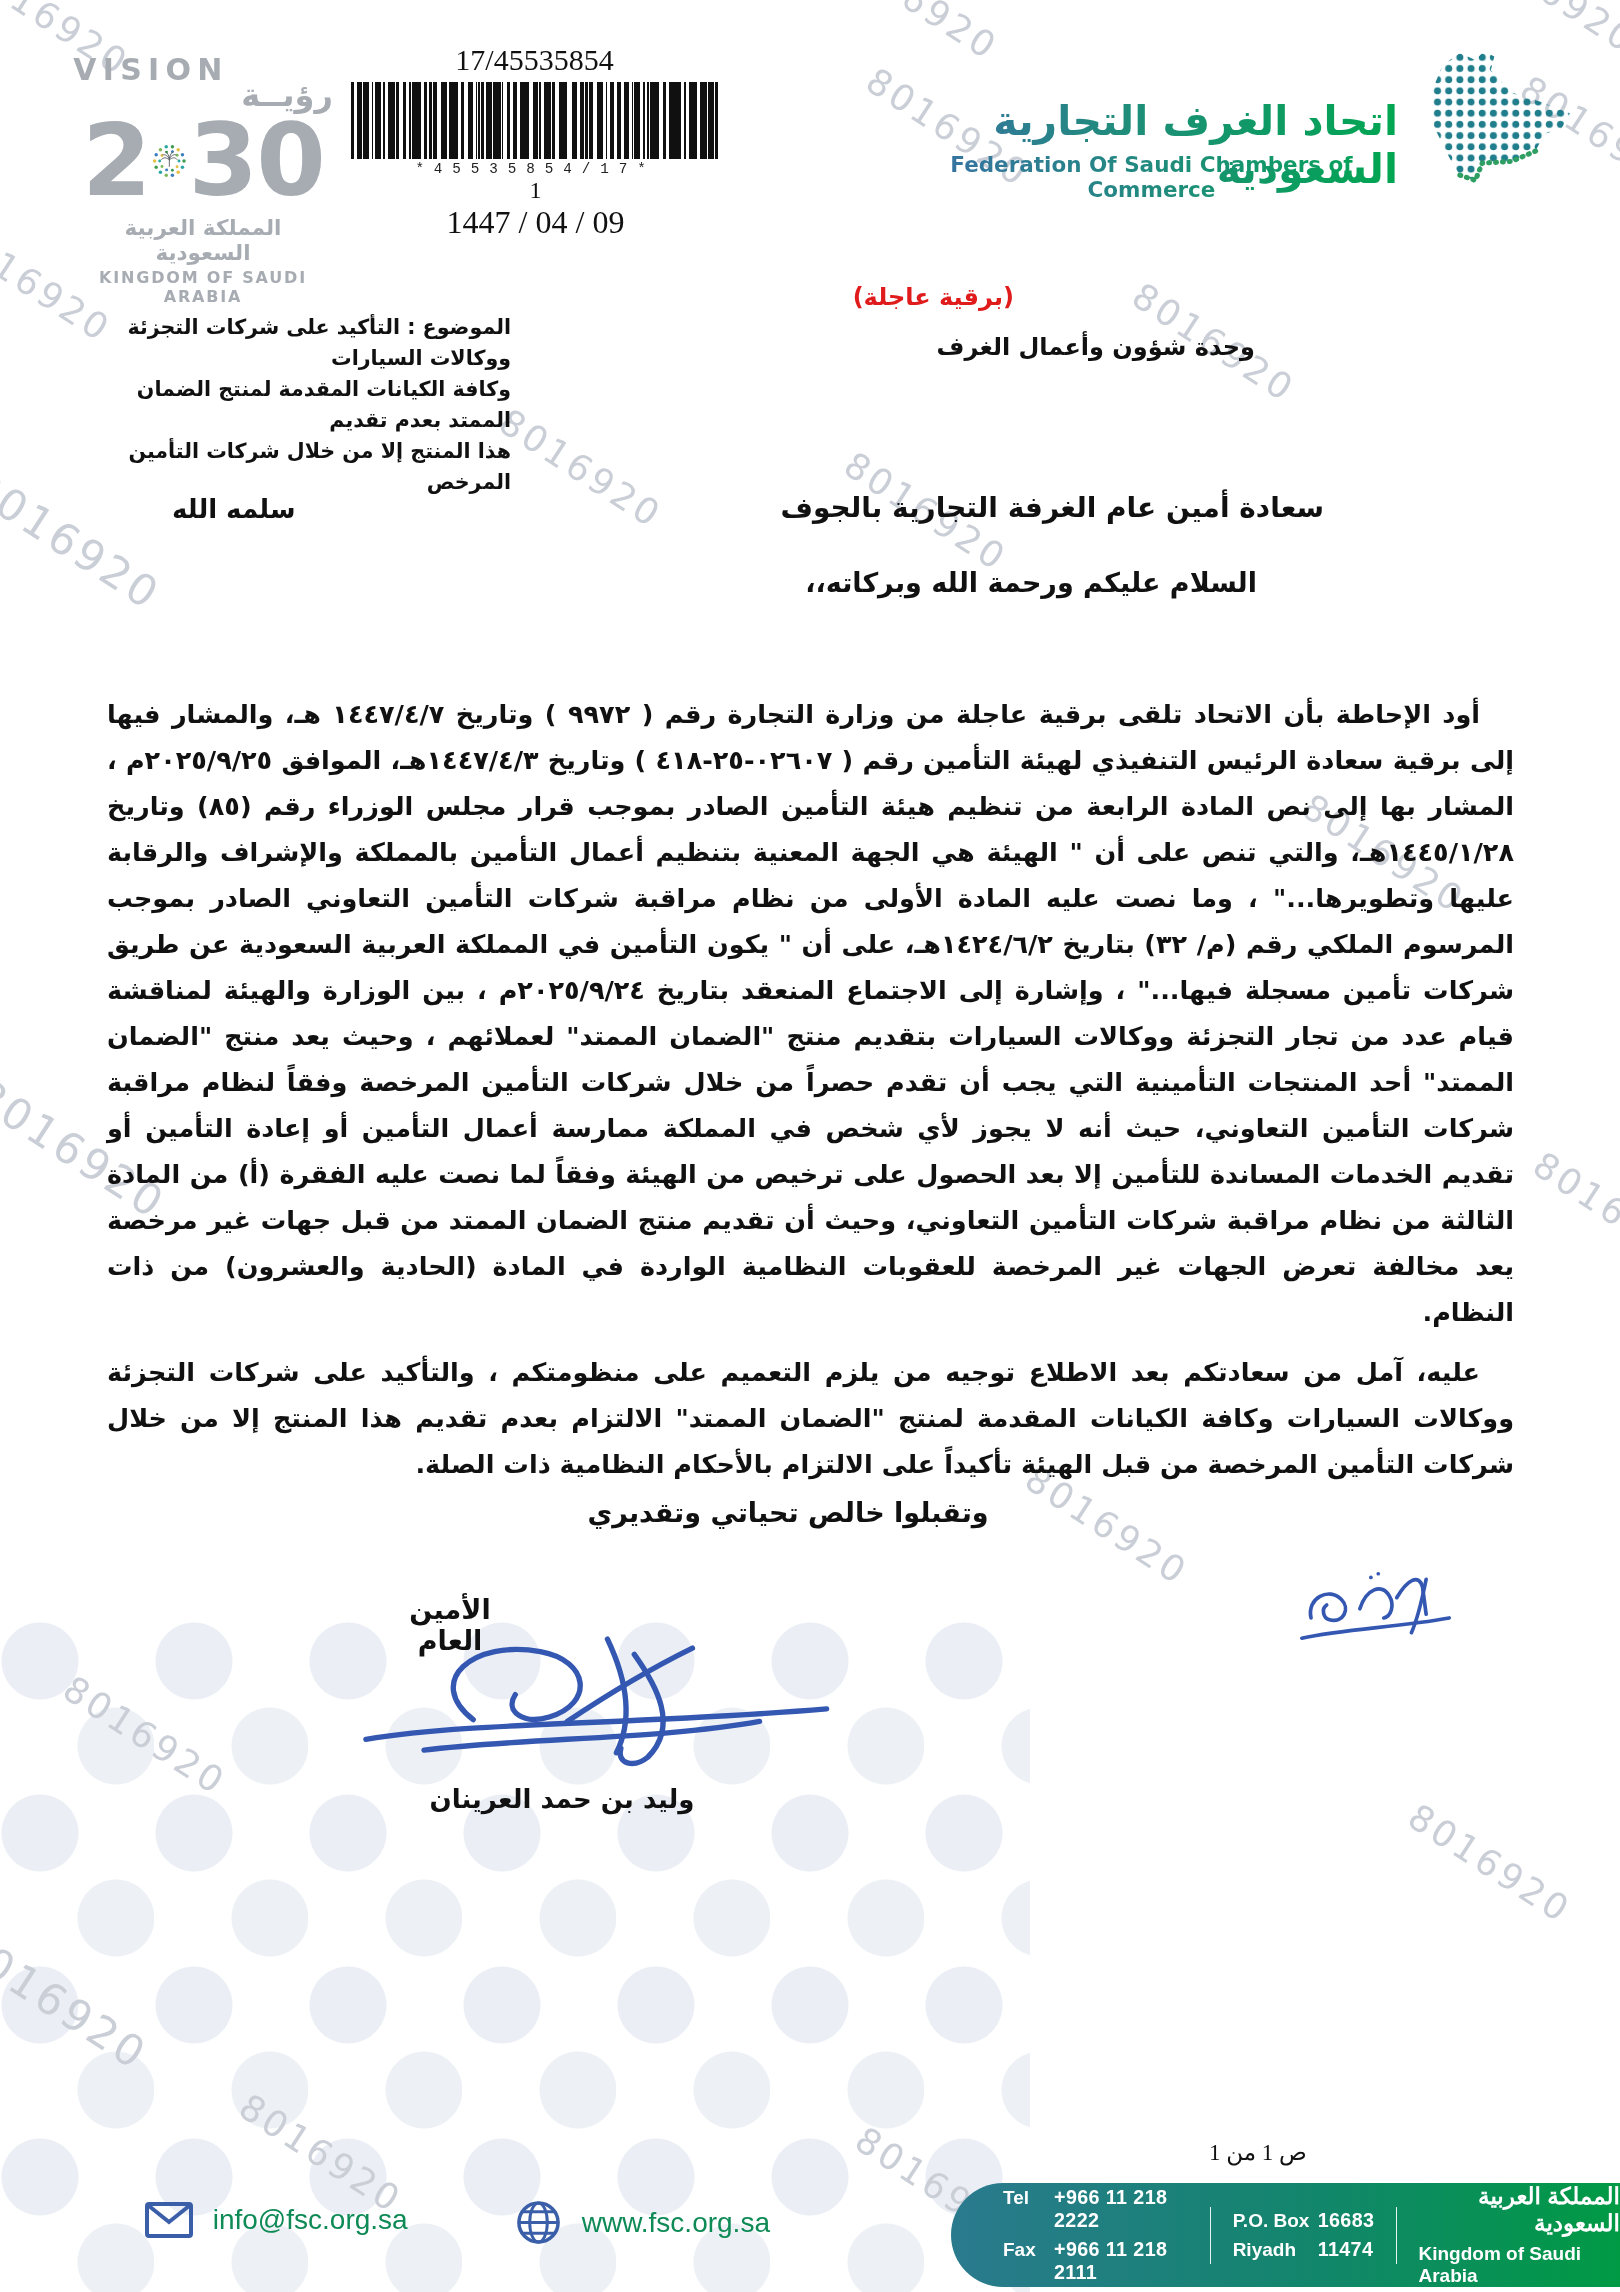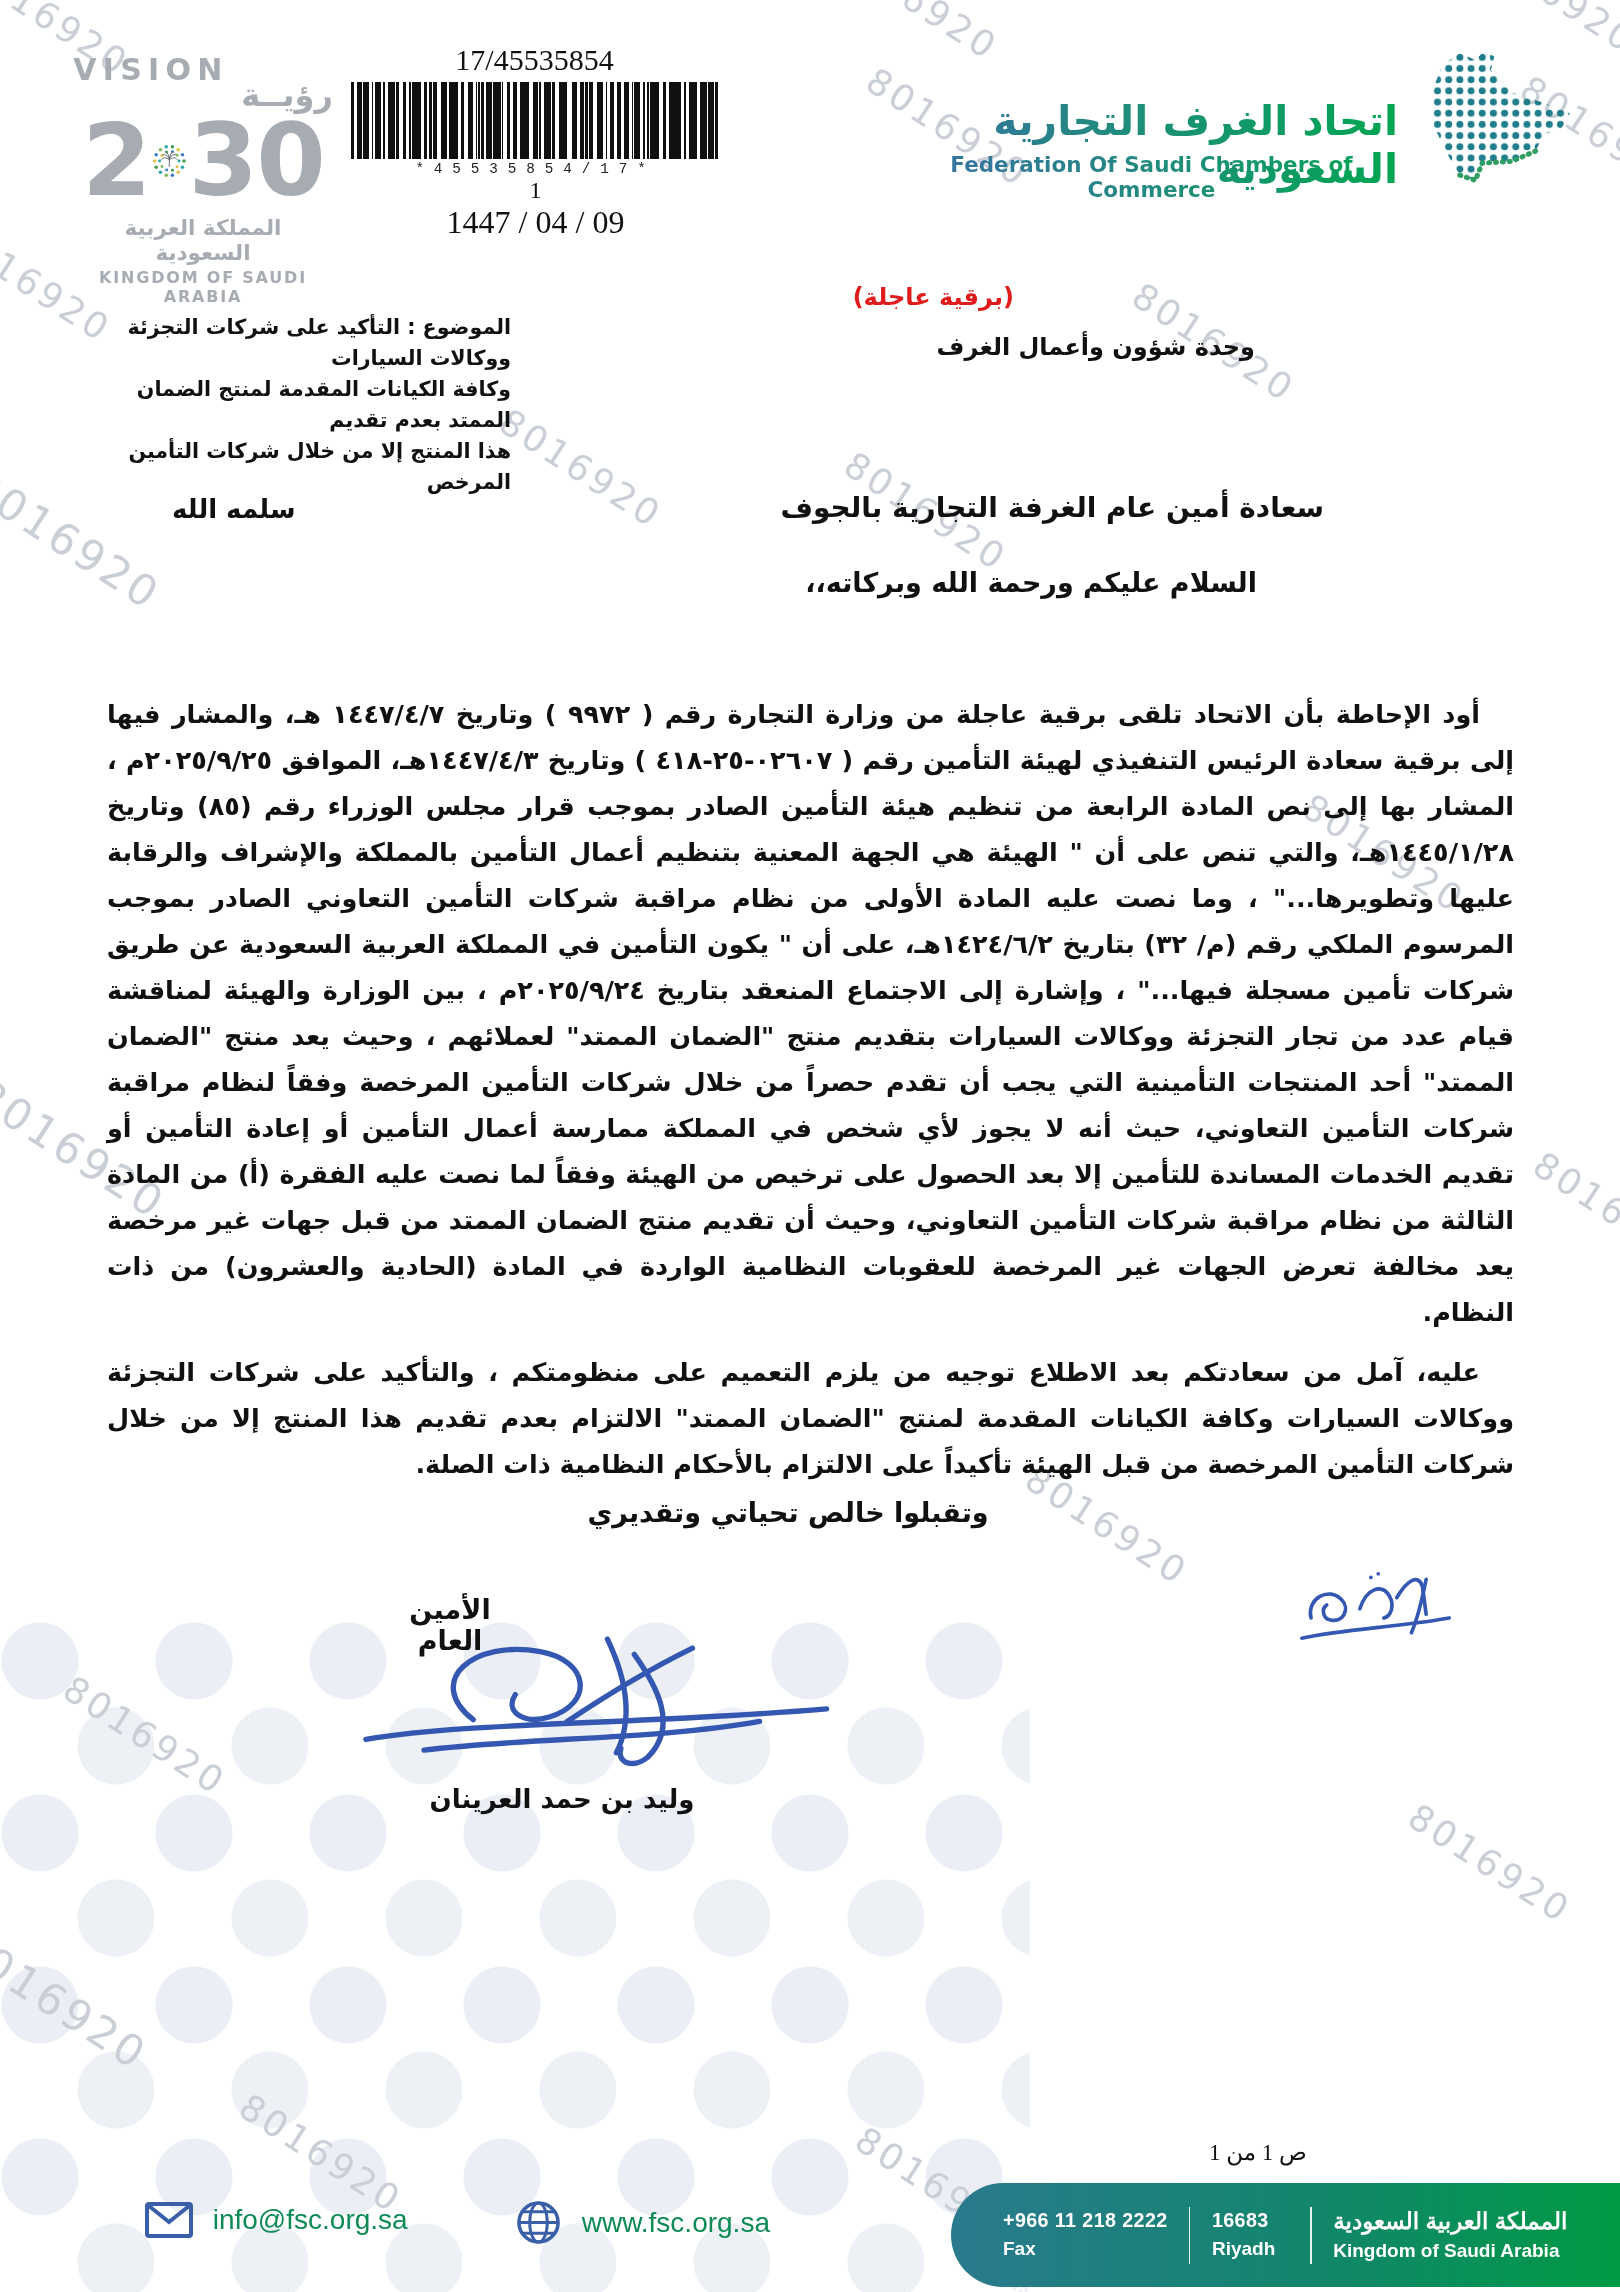--- a/index.html
+++ b/index.html
@@ -87,21 +87,21 @@
   .contact-email,.contact-web{position:absolute;display:flex;align-items:center;gap:19.7px;}
   .contact-email{left:145px;top:2201px;}
   .contact-web{left:515px;top:2199px;}
   .contact-text{font-size:28px;color:#0d8a55;font-family:"Liberation Sans",sans-serif;}
   .footer-bar{position:absolute;left:951px;top:2183px;width:669px;height:104px;
     border-radius:52px 0 0 52px;
     background:linear-gradient(90deg,#2a7a8e 0%,#12866b 55%,#009a44 100%);
     display:flex;align-items:center;gap:21.5px;padding-left:52px;box-sizing:border-box;
     color:#fff;font-family:"Liberation Sans",sans-serif;}
   .fgroup{display:flex;flex-direction:column;gap:5.4px;}
-  .frow{display:flex;gap:23px;align-items:baseline;flex-direction:column;}
+  .frow{display:flex;gap:8px;align-items:baseline;}
   .flab{font-size:19px;font-weight:bold;min-width:43px;}
   .fval{font-size:19.7px;font-weight:bold;letter-spacing:0.4px;}
   .fdiv{width:1.3px;height:57px;background:rgba(255,255,255,.9);}
   .fcountry-ar{font-size:23px;font-weight:bold;direction:rtl;text-align:right;}
   .fcountry-en{font-size:19px;font-weight:bold;}
 </style>
 </head>
 <body>
 
 <div class="page">

